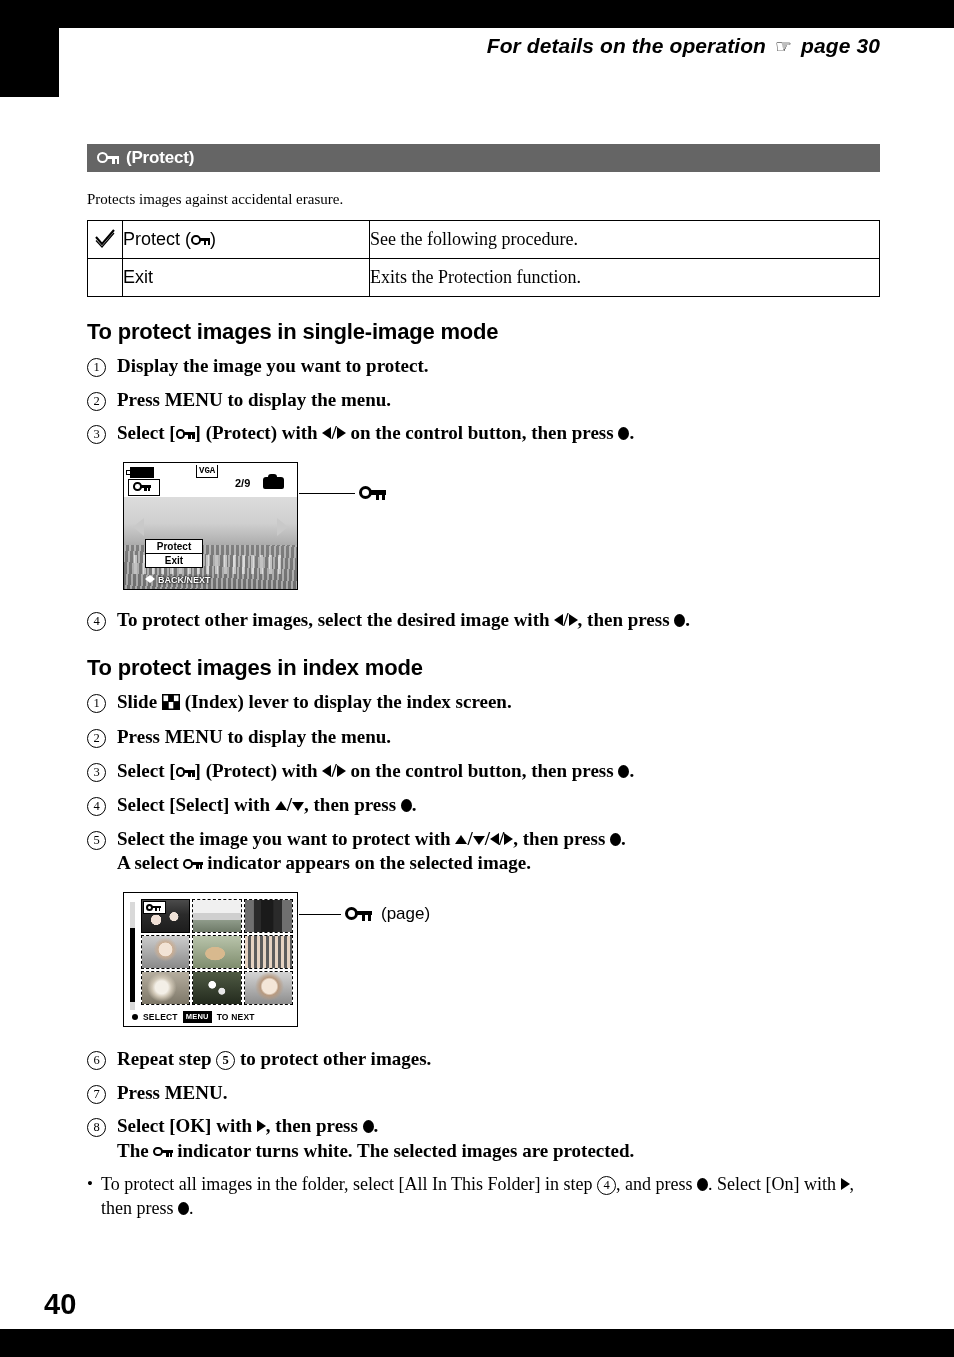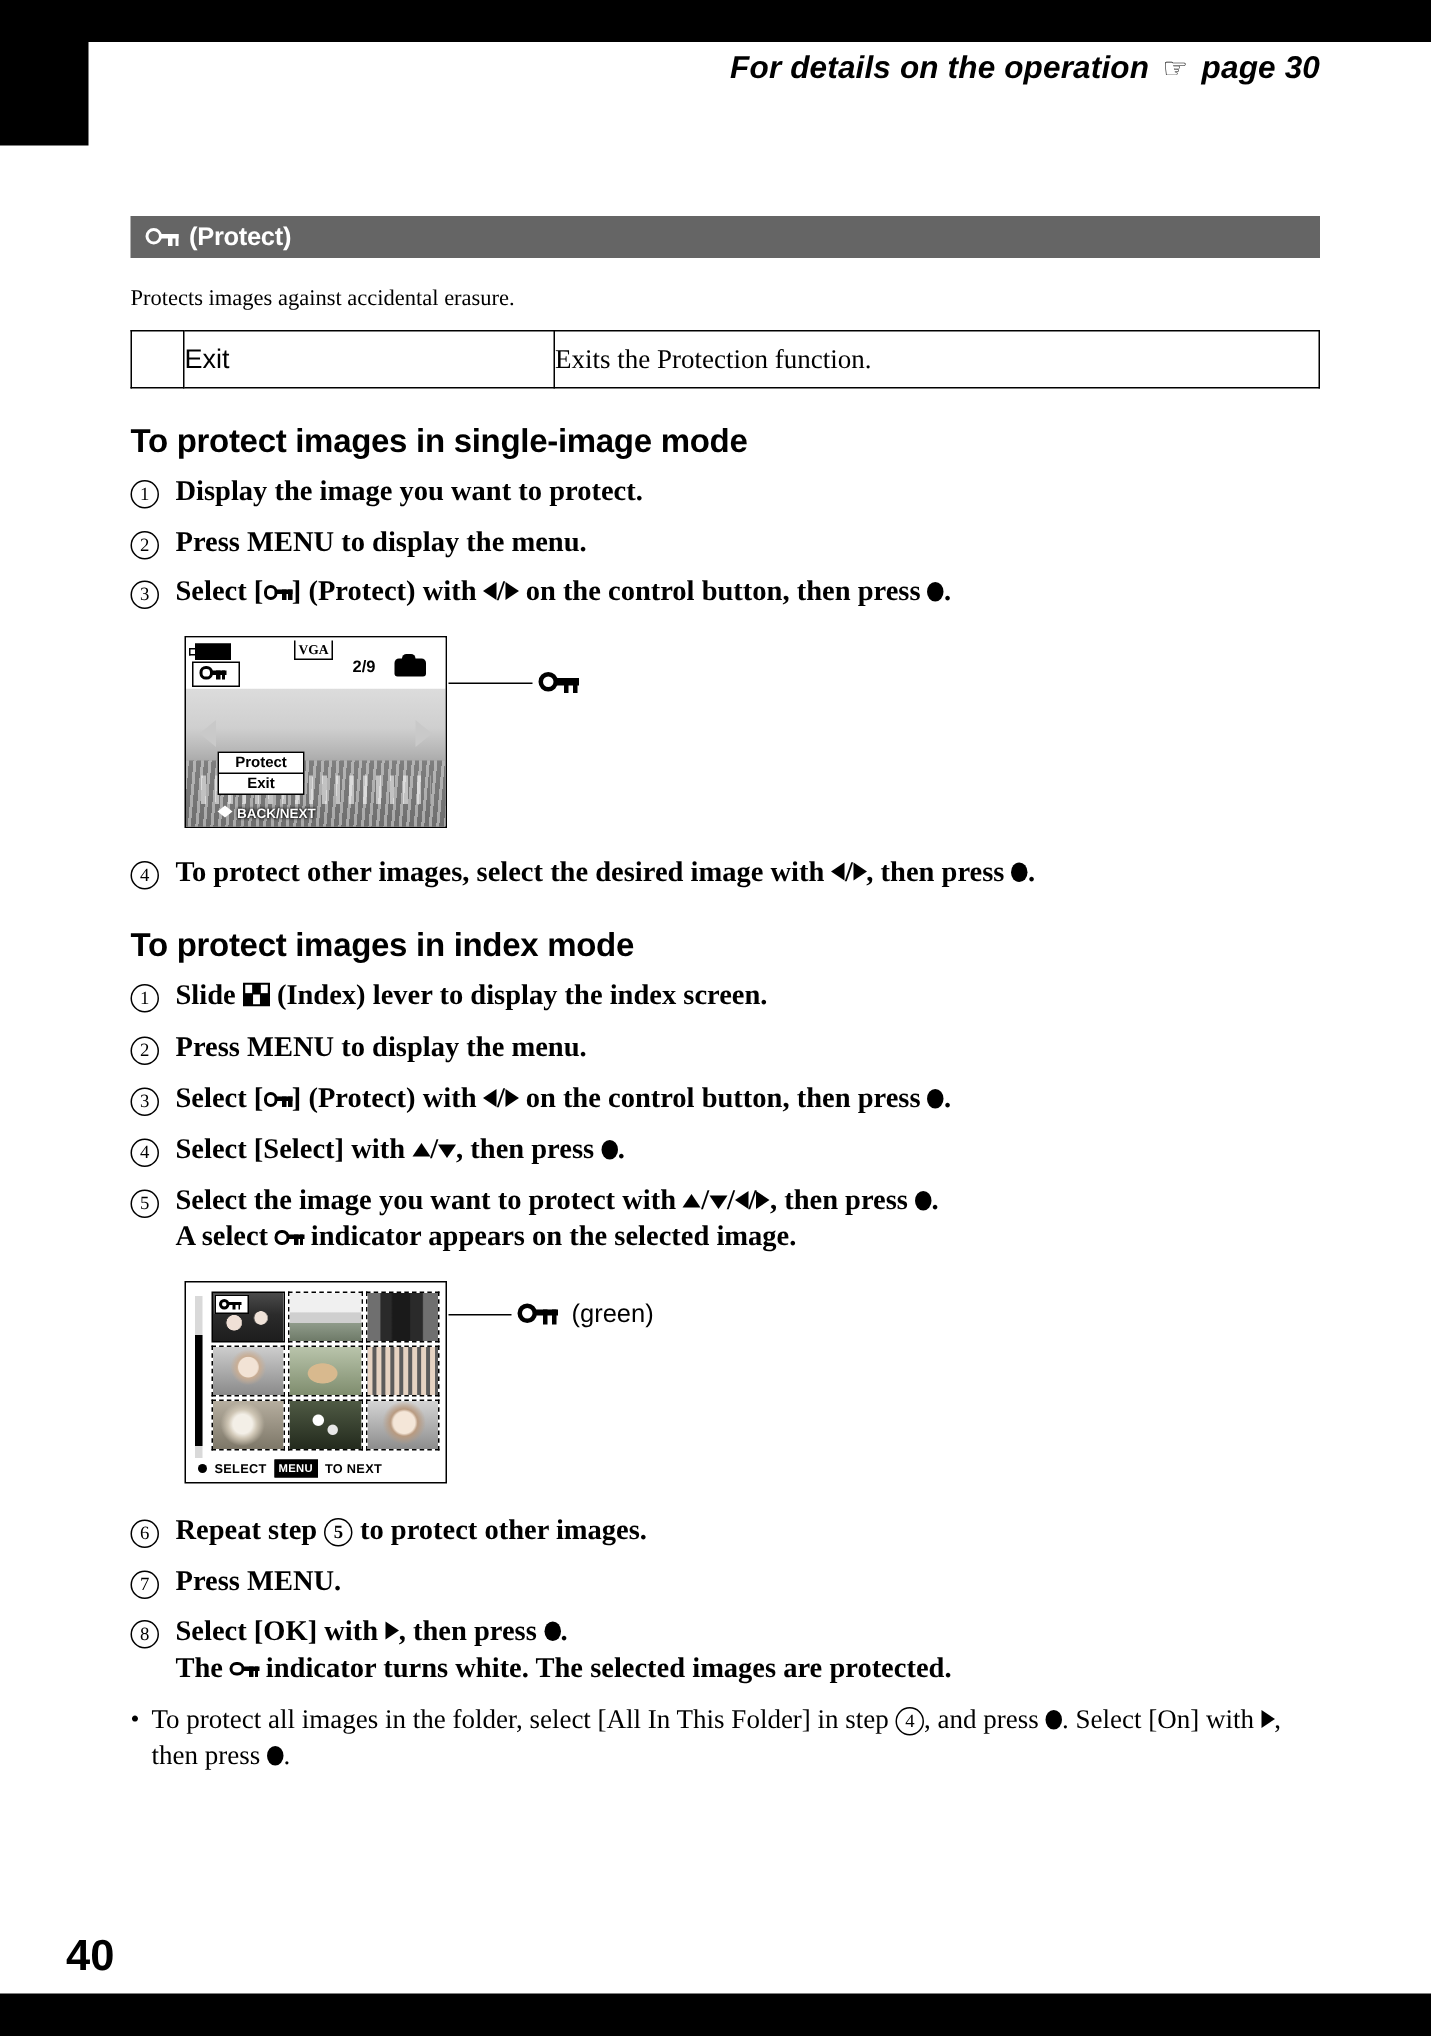--- a/index.html
+++ b/index.html
@@ -91,21 +91,21 @@
        repeating-linear-gradient(95deg, rgba(255,255,255,.35) 0 2px, rgba(0,0,0,.10) 2px 5px),
        linear-gradient(#8d8d8d,#7a7a7a);}
   .lcd .photo .hill:after{content:"";position:absolute;left:6%;top:22%;width:88%;height:40%;
      background:repeating-linear-gradient(90deg,rgba(255,255,255,.55) 0 3px,transparent 3px 9px);}
   .lcd .topbar{position:absolute;left:0;top:0;width:100%;height:34px;background:#fff;}
   .batt{position:absolute;left:6px;top:4px;width:24px;height:11px;border:1.5px solid #000;
         box-sizing:border-box;background:#000;}
   .batt:before{content:"";position:absolute;left:-5px;top:2px;width:4px;height:5px;
         border:1.5px solid #000;border-right:none;box-sizing:border-box;}
   .vga{position:absolute;left:72px;top:2px;border:1.4px solid #000;border-top:none;
-       font-family:Liberation Serif, serif;font-weight:bold;font-size:9px;
+       font-family:Liberation Mono, monospace;font-weight:bold;font-size:9px;
        padding:0 2px;line-height:12px;}
   .cnt{position:absolute;left:111px;top:14px;font-family:"Liberation Sans",sans-serif;
        font-weight:bold;font-size:11px;}
   .cam-ic{position:absolute;left:139px;top:14px;width:21px;height:12px;background:#000;
        border-radius:3px 3px 2px 2px;}
   .cam-ic:before{content:"";position:absolute;left:5px;top:-3px;width:9px;height:4px;background:#000;border-radius:3px 3px 0 0;}
   .keybadge{position:absolute;left:4px;top:16px;width:32px;height:17px;border:1.6px solid #000;
        background:#fff;box-sizing:border-box;}
   .lcd .arrL{position:absolute;left:9px;top:55px;}
   .lcd .arrR{position:absolute;right:9px;top:55px;}
@@ -173,20 +173,39 @@
       <span class="tooth" style="left:15px;top:3.6px;width:2.8px;height:8px;background:#fff;"></span>
       <span class="tooth" style="left:19.5px;top:3.6px;width:2.6px;height:8px;background:#fff;"></span>
     </span>
     <span class="lbl">(Protect)</span>
   </div>
 
   <div class="intro">Protects images against accidental erasure.</div>
 
   <table class="opts">
     <tbody>
+        <tr>
+      <td class="c-check">
+        <span style="display:inline-block;">
+          <svg width="22" height="20" viewBox="0 0 22 20" aria-hidden="true">
+            <path d="M2 9 L8 16 L20 2" fill="none" stroke="#000" stroke-width="2.1"></path>
+            <path d="M2 12.5 L8 19 L20 5" fill="none" stroke="#000" stroke-width="1.2"></path>
+          </svg>
+        </span>
+      </td>
+      <td class="c-name">
+        <span>Protect (</span><span class="key inline-key" style="width:19px;height:11px;">
+          <span class="ring" style="width:9.5px;height:9.5px;border:2.4px solid #000;top:0;left:0;"></span>
+          <span class="shaft" style="left:8.6px;top:3px;width:10.5px;height:3px;background:#000;"></span>
+          <span class="tooth" style="left:12.6px;top:3px;width:2.5px;height:7px;background:#000;"></span>
+          <span class="tooth" style="left:16.6px;top:3px;width:2.4px;height:7px;background:#000;"></span>
+        </span><span>)</span>
+      </td>
+      <td class="c-desc">See the following procedure.</td>
+    </tr>
     <tr>
       <td class="c-check"></td>
       <td class="c-name">Exit</td>
       <td class="c-desc">Exits the Protection function.</td>
     </tr>
   </tbody>
     </table>
 
   <h2 class="sub">To protect images in single-image mode</h2>
 
@@ -384,21 +403,21 @@
           <span>TO NEXT</span>
       </div>
     </div>
     <div class="callout" style="left:176px;top:22px;width:42px;"></div>
     <span class="key" style="position:absolute;left:222px;top:15px;width:28px;height:15px;">
       <span class="ring" style="width:13px;height:13px;border:3.4px solid #000;top:0;left:0;"></span>
       <span class="shaft" style="left:11.6px;top:4.2px;width:15px;height:4.4px;background:#000;"></span>
       <span class="tooth" style="left:17px;top:4.2px;width:3.4px;height:10px;background:#000;"></span>
       <span class="tooth" style="left:23.2px;top:4.2px;width:3.2px;height:10px;background:#000;"></span>
     </span>
-    <span class="callout-lbl" style="left:258px;top:12px;">(green)</span>
+    <span class="callout-lbl" style="left:258px;top:12px;">(page)</span>
   </div>
 
   <div class="step" style="margin-top:20px;">
     <span class="num"><span class="circnum">6</span></span>
     <span class="txt">
       <span>Repeat step </span><span class="circnum">5</span><span> to protect other images.</span>
     </span>
   </div>
 
   <div class="step">

